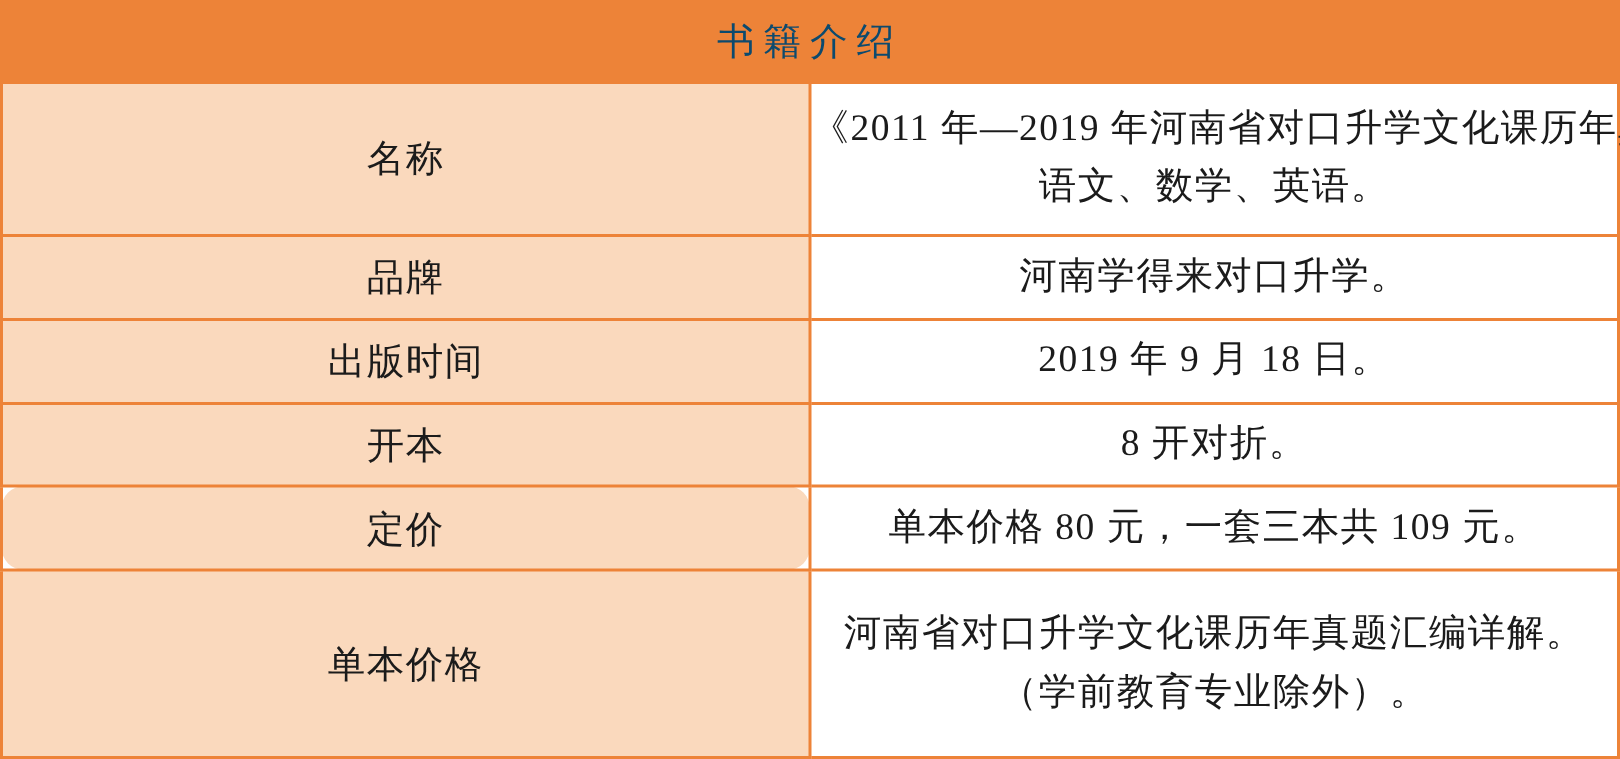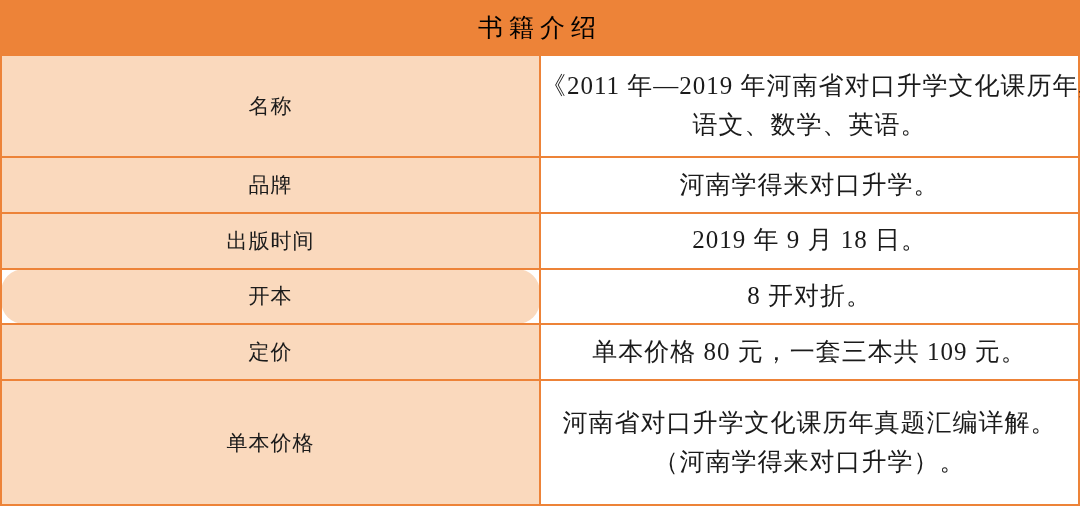--- a/index.html
+++ b/index.html
@@ -29,49 +29,49 @@
     border: 2px solid #ED8338;
     padding: 0;
     text-align: center;
     vertical-align: middle;
     color: #1b1b1b;
     letter-spacing: 1px;
   }
   
   tr.header-row td {
     background: #ED8338;
-    color: #000000;
+    color: #0c4a6e;
     font-size: 25px;
     height: 46px;
     letter-spacing: 6px;
     border-color: #ED8338;
   }
   
   td.label-cell {
     width: 158px;
     background: #FAD9BD;
-    font-size: 21px;
+    font-size: 25px;
     letter-spacing: 3px;
     color: #111111;
   }
   td.value-cell {
     background: #ffffff;
     font-size: 25px;
     line-height: 1.55;
     padding: 4px 10px;
   }
   .val-line {
     display: block;
     white-space: nowrap;
   }
   .r-title td { height: 90px; }
   .r-brand td { height: 48px; }
   .r-date td  { height: 48px; }
-  .r-size td  { height: 48px; border-radius: 23px; }
-  .r-price td { height: 48px; }
+  .r-size td  { height: 48px; }
+  .r-price td { height: 48px; border-radius: 15px; }
   .r-content td { height: 48px; }
   .r-target td { height: 110px; }
 </style>
 </head>
 <body>
 
 <div class="sheet">
   <table class="book-table">
     <tbody>
       <tr class="header-row">
@@ -112,18 +112,18 @@
         <td class="value-cell">
           <span class="val-line">单本价格 80 元，一套三本共 109 元。</span>
         </td>
       </tr>
 
 
       <tr class="r-target">
         <td class="label-cell">单本价格</td>
         <td class="value-cell">
           <span class="val-line">河南省对口升学文化课历年真题汇编详解。</span>
-          <span class="val-line">（河南学得来对口升学）。</span>
+          <span class="val-line">（学前教育专业除外）。</span>
         </td>
       </tr>
     </tbody>
   </table>
 </div>
 
 </body></html>

